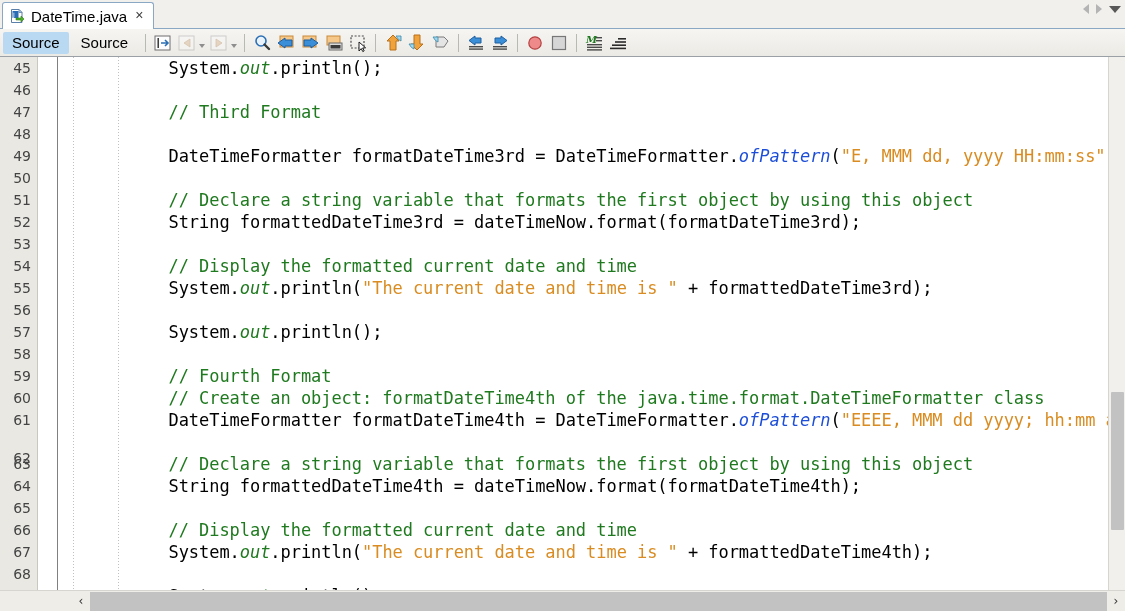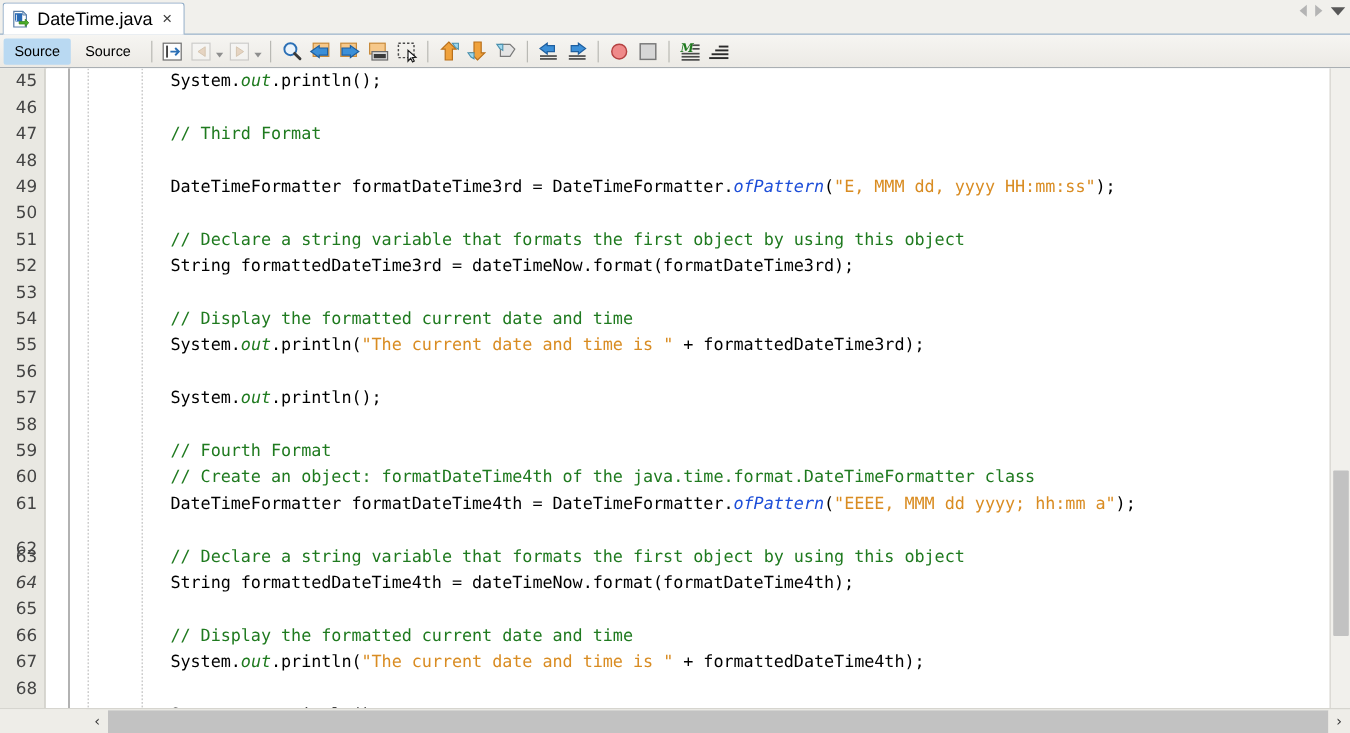--- a/index.html
+++ b/index.html
@@ -47,21 +47,21 @@
   
   #toolbar {
     position: absolute; left: 0; top: 29px; width: 1125px; height: 28px;
     background: linear-gradient(to bottom, #f6f5f2 0%, #eceae5 100%);
     border-bottom: 1px solid #9aa0a6;
     display: flex; align-items: center;
   }
   .vtab {
     height: 22px; padding: 0 9px; margin-left: 3px;
     display: flex; align-items: center;
-    font-size: 12px; color: #000;
+    font-size: 15px; color: #000;
     border-radius: 2px;
   }
   .vtab.active { background: #b9d9f2; }
   .tbsep { width: 1px; height: 18px; background: #b9b9b4; margin: 0 5px; }
   .tbsep.first { margin-left: 8px; }
   .tbicon { width: 22px; height: 22px; position: relative; margin: 0 1px; flex: 0 0 22px; }
   .tbcaret {
     width: 0; height: 0; margin: 6px 2px 0 0;
     border-left: 3.5px solid transparent; border-right: 3.5px solid transparent;
     border-top: 4px solid #8e8e8e; align-self: center;
@@ -89,24 +89,24 @@
   .guide { position: absolute; top: 0; width: 1px; height: 533px;
     background-image: linear-gradient(to bottom, #c0c0c0 50%, transparent 50%);
     background-size: 1px 3px; }
 
   .gnum {
     position: absolute; right: 6px; height: 22px; line-height: 22px;
     font-family: "DejaVu Sans", sans-serif;
     font-size: 14px; color: #444444; text-align: right;
   }
   .cline {
-    position: absolute; left: 0; height: 22px; line-height: 22px;
+    position: absolute; left: 12px; height: 22px; line-height: 22px;
     white-space: pre;
     font-family: "DejaVu Sans Mono", "Liberation Mono", monospace;
-    font-size: 14px; color: #000000;
+    font-size: 17px; color: #000000;
     letter-spacing: -0.05px;
     padding-left: 16px;
   }
   .cm { color: #1f7a1f; }          
   .st { color: #d98c22; }          
   .fi { color: #1f7a1f; font-style: italic; }  
   .mi { color: #1d4ed8; font-style: italic; }  
 
   
   #vscroll {
@@ -322,21 +322,21 @@
       <div class="gnum" style="top: 198px;">54</div>
       <div class="gnum" style="top: 220px;">55</div>
       <div class="gnum" style="top: 242px;">56</div>
       <div class="gnum" style="top: 264px;">57</div>
       <div class="gnum" style="top: 286px;">58</div>
       <div class="gnum" style="top: 308px;">59</div>
       <div class="gnum" style="top: 330px;">60</div>
       <div class="gnum" style="top: 352px;">61</div>
       <div class="gnum" style="top: 374px; margin-top: 16px;">62</div>
       <div class="gnum" style="top: 396px;">63</div>
-      <div class="gnum" style="top: 418px; font-style: italic;">64</div>
+      <div class="gnum" style="top: 418px;">64</div>
       <div class="gnum" style="top: 440px;">65</div>
       <div class="gnum" style="top: 462px;">66</div>
       <div class="gnum" style="top: 484px;">67</div>
       <div class="gnum" style="top: 506px;">68</div>
     </div>
   <div id="glyph-margin"></div>
 
   <div id="code-area">
     <div class="guide" style="left:14px"></div>
     <div class="guide" style="left:59px"></div>

